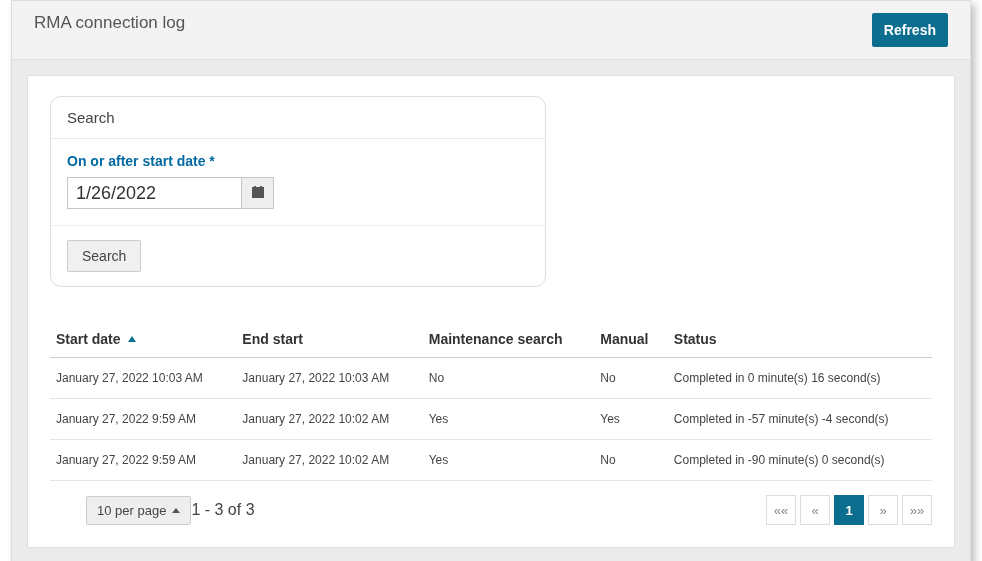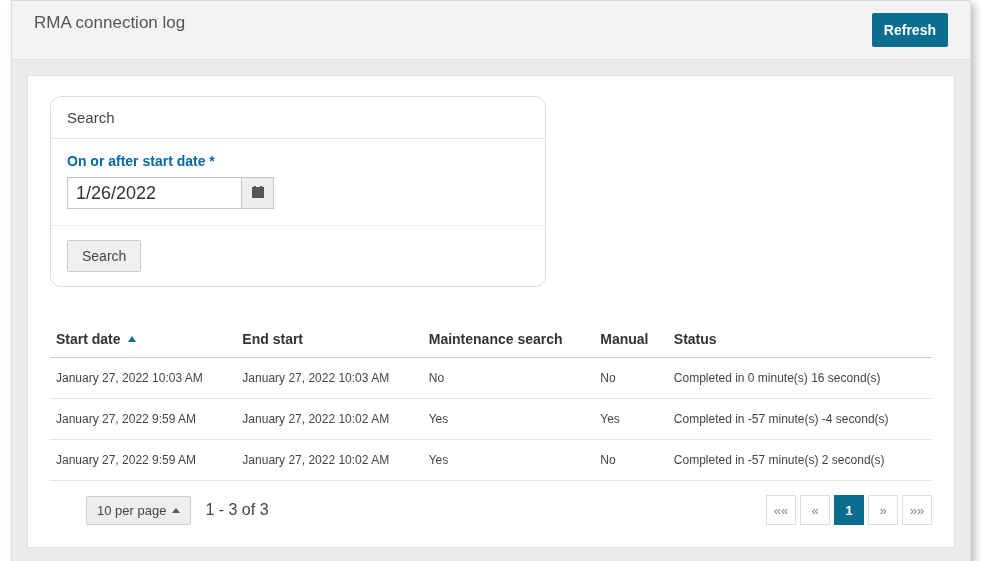--- a/index.html
+++ b/index.html
@@ -141,21 +141,20 @@
     }
     .table-footer {
       display: flex;
       align-items: center;
       justify-content: space-between;
       margin-top: 14px;
     }
     .footer-left {
       display: flex;
       align-items: center;
-      gap: 14px;
       padding-left: 36px;
     }
     .per-page-btn {
       background: #eee;
       border: 1px solid #ccc;
       color: #444;
       padding: 6px 10px;
       font-size: 13px;
       cursor: pointer;
       display: flex;
@@ -250,21 +249,21 @@
               <td>January 27, 2022 10:02 AM</td>
               <td>Yes</td>
               <td>Yes</td>
               <td>Completed in -57 minute(s) -4 second(s)</td>
             </tr>
             <tr>
               <td>January 27, 2022 9:59 AM</td>
               <td>January 27, 2022 10:02 AM</td>
               <td>Yes</td>
               <td>No</td>
-              <td>Completed in -57 minute(s) 2 second(s)</td>
+              <td>Completed in -90 minute(s) 0 second(s)</td>
             </tr>
           </tbody>
         </table>
 
         <div class="table-footer">
           <div class="footer-left">
             <button class="per-page-btn">
               <span>10 per page</span>
               <span class="up-caret"></span>
             </button>

